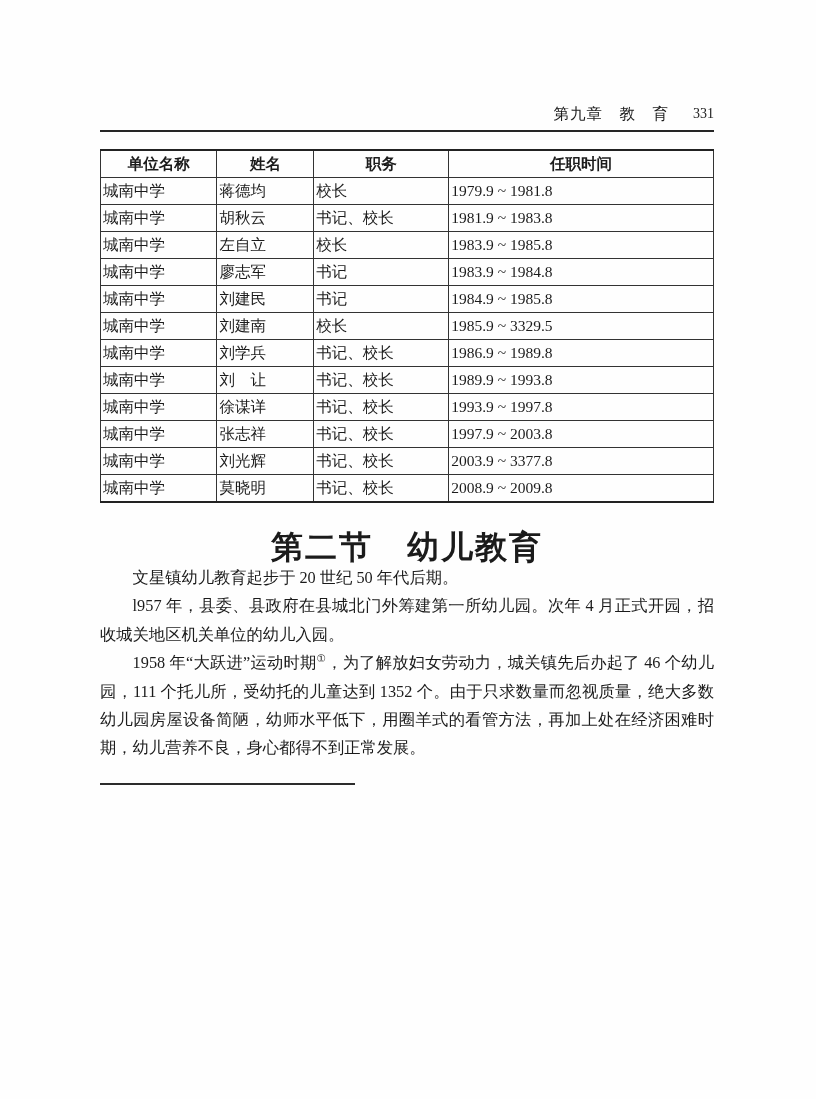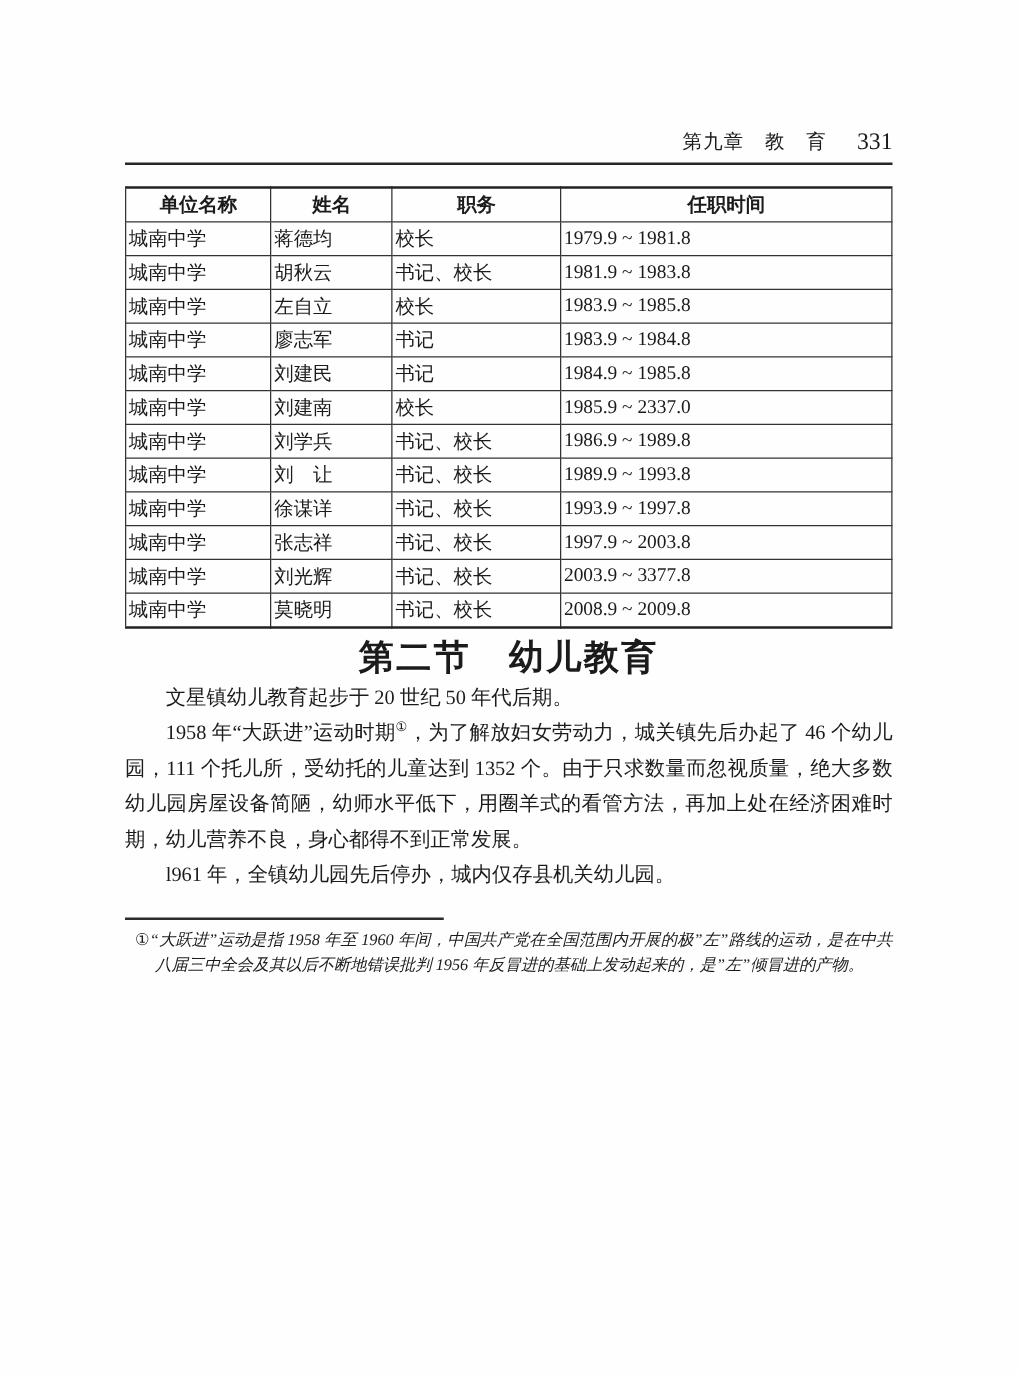--- a/index.html
+++ b/index.html
@@ -21,21 +21,21 @@
     display: flex;
     justify-content: flex-end;
     align-items: flex-start;
     gap: 24px;
     font-size: 15.5px;
     line-height: 20px;
     padding-bottom: 6px;
     border-bottom: 2px solid #262626;
   }
   .chapter-title { letter-spacing: 1px; }
-  .page-number { font-size: 19px; }
+  .page-number { font-size: 14px; }
 
   
   table.staff {
     width: 100%;
     border-collapse: collapse;
     margin-top: 17px;
     border-top: 2.5px solid #222;
     border-bottom: 2px solid #222;
     table-layout: fixed;
   }
@@ -54,23 +54,23 @@
     height: 26px;
     padding: 0 2px;
     white-space: nowrap;
     overflow: hidden;
   }
   table.staff tr > *:first-child { border-left: 1px solid #333; }
   table.staff tr > *:last-child  { border-right: 1px solid #333; }
 
   
   h2.section-title {
-    margin: 7px 0 0 0;
+    margin: 27px 0 0 0;
     text-align: center;
-    font-size: 28px;
+    font-size: 32px;
     line-height: 34px;
     font-weight: bold;
     letter-spacing: 2px;
     font-family: "Liberation Serif", "DejaVu Serif", serif;
   }
 
   
   .body-text {
     font-size: 16.3px;
     line-height: 28.4px;
@@ -154,21 +154,21 @@
         <tr>
           <td>城南中学</td>
           <td>刘建民</td>
           <td>书记</td>
           <td>1984.9 ~ 1985.8</td>
         </tr>
         <tr>
           <td>城南中学</td>
           <td>刘建南</td>
           <td>校长</td>
-          <td>1985.9 ~ 2337.0</td>
+          <td>1985.9 ~ 3329.5</td>
         </tr>
         <tr>
           <td>城南中学</td>
           <td>刘学兵</td>
           <td>书记、校长</td>
           <td>1986.9 ~ 1989.8</td>
         </tr>
         <tr>
           <td>城南中学</td>
           <td>刘　让</td>
@@ -199,22 +199,21 @@
           <td>书记、校长</td>
           <td>2008.9 ~ 2009.8</td>
         </tr>
       </tbody>
   </table>
 
   <h2 class="section-title">第二节　幼儿教育</h2>
 
   <div class="body-text">
     <p>文星镇幼儿教育起步于 20 世纪 50 年代后期。</p>
+    <p>l957 年，县委、县政府在县城北门外筹建第一所幼儿园。次年 4 月正式开园，招收城关地区机关单位的幼儿入园。</p>
     <p><span>1958 年“大跃进”运动时期</span><sup class="fn-ref">①</sup><span>，为了解放妇女劳动力，城关镇先后办起了 46 个幼儿园，111 个托儿所，受幼托的儿童达到 1352 个。由于只求数量而忽视质量，绝大多数幼儿园房屋设备简陋，幼师水平低下，用圈羊式的看管方法，再加上处在经济困难时期，幼儿营养不良，身心都得不到正常发展。</span></p>
-    <p>l961 年，全镇幼儿园先后停办，城内仅存县机关幼儿园。</p>
   </div>
 
   <div class="footnote">
     <div class="footnote-rule"></div>
-    <p class="footnote-text"><span class="fn-marker">①</span><span>“大跃进”运动是指 1958 年至 1960 年间，中国共产党在全国范围内开展的极”左”路线的运动，是在中共八届三中全会及其以后不断地错误批判 1956 年反冒进的基础上发动起来的，是”左”倾冒进的产物。</span></p>
   </div>
 
 </div>
 
 </body></html>

